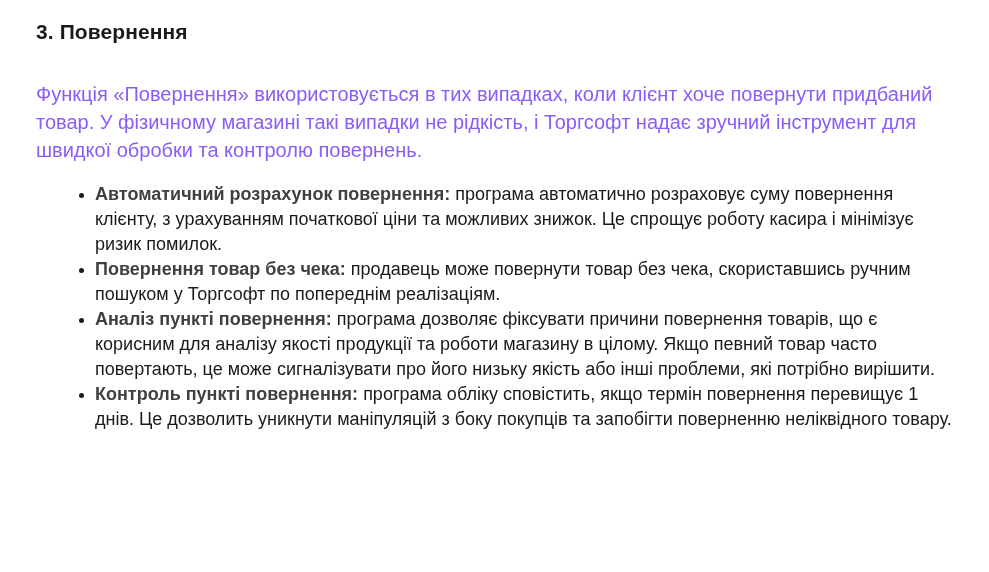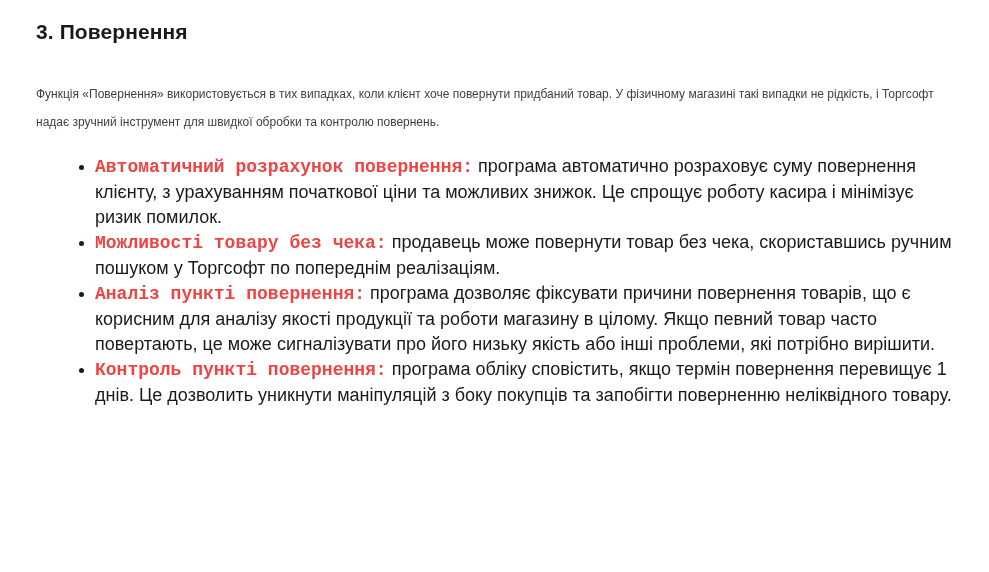--- a/index.html
+++ b/index.html
@@ -21,62 +21,61 @@
   }
   .doc-heading {
     font-size: 21px;
     line-height: 24px;
     font-weight: 700;
     color: #1a1a1a;
     letter-spacing: 0.1px;
   }
   .doc-para {
     margin-top: 36px;
-    font-size: 12px;
+    font-size: 20px;
     line-height: 28px;
-    color: #404040;
+    color: #8b5cf6;
   }
   .doc-para + .doc-para {
     margin-top: 30px;
   }
   .doc-list {
     margin-top: 18px;
     padding-left: 59px;
     list-style: disc outside;
   }
   .doc-list li {
     font-size: 18px;
     line-height: 25px;
     color: #1a1a1a;
   }
   .doc-list li::marker {
     font-size: 15px;
   }
   .lead-in {
     font-weight: 700;
-    color: #ef4444;
-    font-family: Liberation Mono, monospace;
+    color: #404040;
   }
 </style>
 </head>
 <body>
 
 <div class="doc">
 
   <h2 class="doc-heading">3. Повернення</h2>
 
   <p class="doc-para">Функція «Повернення» використовується в тих випадках, коли клієнт хоче повернути придбаний товар. У фізичному магазині такі випадки не рідкість, і Торгсофт надає зручний інструмент для швидкої обробки та контролю повернень.</p>
 
 
   <ul class="doc-list">
     <li>
       <span class="lead-in">Автоматичний розрахунок повернення:</span><span> програма автоматично розраховує суму повернення клієнту, з урахуванням початкової ціни та можливих знижок. Це спрощує роботу касира і мінімізує ризик помилок.</span>
     </li>
     <li>
-      <span class="lead-in">Можливості товару без чека:</span><span> продавець може повернути товар без чека, скориставшись ручним пошуком у Торгсофт по попереднім реалізаціям.</span>
+      <span class="lead-in">Повернення товар без чека:</span><span> продавець може повернути товар без чека, скориставшись ручним пошуком у Торгсофт по попереднім реалізаціям.</span>
     </li>
     <li>
       <span class="lead-in">Аналіз пункті повернення:</span><span> програма дозволяє фіксувати причини повернення товарів, що є корисним для аналізу якості продукції та роботи магазину в цілому. Якщо певний товар часто повертають, це може сигналізувати про його низьку якість або інші проблеми, які потрібно вирішити.</span>
     </li>
     <li>
       <span class="lead-in">Контроль пункті повернення:</span><span> програма обліку сповістить, якщо термін повернення перевищує 1 днів. Це дозволить уникнути маніпуляцій з боку покупців та запобігти поверненню неліквідного товару.</span>
     </li>
   </ul>
 
 </div>

